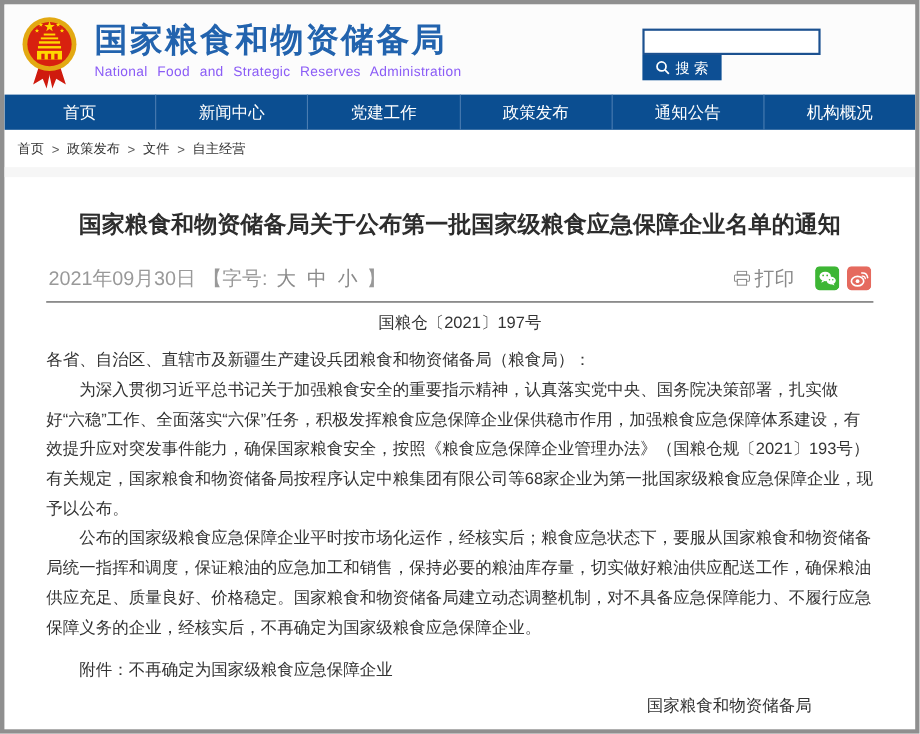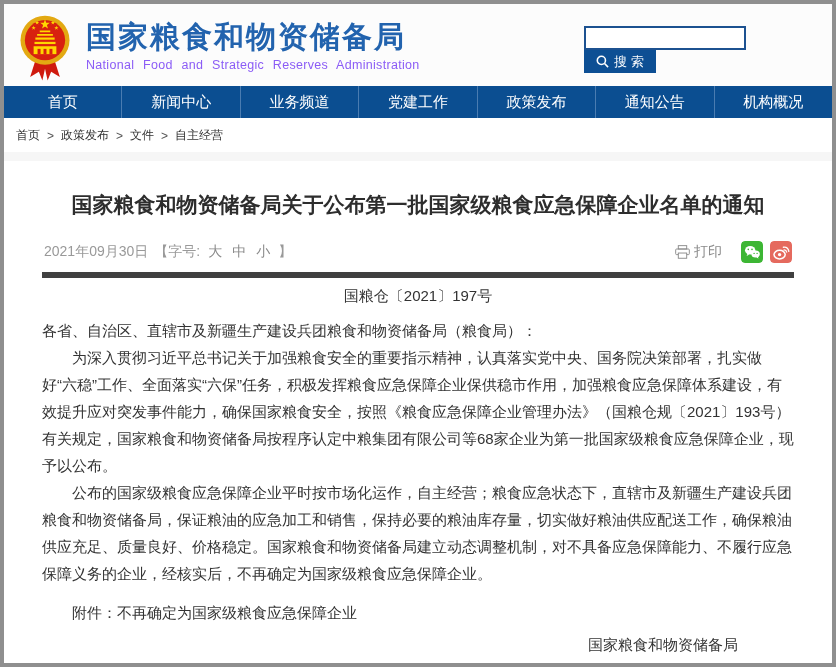--- a/index.html
+++ b/index.html
@@ -23,21 +23,21 @@
     cursor:pointer; border-right:1px solid #4a7cb1; }
   .nav-item:last-child { border-right:none; }
   
   .breadcrumb { padding:9px 12px 8px 12px; font-size:12px; color:#333; display:flex; align-items:center; }
   .crumb { cursor:pointer; }
   .crumb-sep { margin:0 7px; color:#555; }
   .gray-strip { height:9px; background:#f6f6f6; }
   
   .content { padding:0 38px; }
   .article-title { margin-top:30px; text-align:center; font-size:21px; font-weight:bold; color:#2d2d2d; line-height:1.35; }
-  .meta { margin-top:22px; display:flex; align-items:center; color:#999; font-size:14px; padding:0 2px 9px 2px; border-bottom:6px solid #404040; }
+  .meta { margin-top:22px; display:flex; align-items:center; color:#999; font-size:18px; padding:0 2px 9px 2px; border-bottom:1px solid #404040; }
   .meta-left { display:flex; align-items:center; gap:6px; }
   .size-opt { color:#8a8a8a; cursor:pointer; margin:0 2px; }
   .meta-right { margin-left:auto; display:flex; align-items:center; gap:7px; color:#8a8a8a; }
   .print-btn { display:flex; align-items:center; gap:4px; cursor:pointer; color:#8a8a8a; margin-right:12px; }
   .share-icon { width:22px; height:22px; border-radius:4px; display:block; cursor:pointer; }
   
   .doc-number { text-align:center; margin-top:9px; font-size:15px; color:#333; }
   .doc-body { margin-top:11px; font-size:15px; line-height:27px; color:#333; }
   .salutation { }
   .para { text-indent:2em; }
@@ -86,21 +86,20 @@
             </svg>
         </span>
         <span>搜索</span>
       </button>
     </div>
   </div>
 
   <div class="nav">
     <div class="nav-item">首页</div>
     <div class="nav-item">新闻中心</div>
-    <div class="nav-item">业务频道</div>
     <div class="nav-item">党建工作</div>
     <div class="nav-item">政策发布</div>
     <div class="nav-item">通知公告</div>
     <div class="nav-item">机构概况</div>
   </div>
 
   <div class="breadcrumb">
     <span class="crumb">首页</span>
     <span class="crumb-sep">&gt;</span>
     <span class="crumb">政策发布</span>
@@ -157,21 +156,21 @@
             </svg>
         </span>
       </div>
     </div>
 
     <div class="doc-number">国粮仓〔2021〕197号</div>
 
     <div class="doc-body">
       <div class="salutation">各省、自治区、直辖市及新疆生产建设兵团粮食和物资储备局（粮食局）：</div>
       <div class="para">为深入贯彻习近平总书记关于加强粮食安全的重要指示精神，认真落实党中央、国务院决策部署，扎实做好“六稳”工作、全面落实“六保”任务，积极发挥粮食应急保障企业保供稳市作用，加强粮食应急保障体系建设，有效提升应对突发事件能力，确保国家粮食安全，按照《粮食应急保障企业管理办法》（国粮仓规〔2021〕193号）有关规定，国家粮食和物资储备局按程序认定中粮集团有限公司等68家企业为第一批国家级粮食应急保障企业，现予以公布。</div>
-      <div class="para">公布的国家级粮食应急保障企业平时按市场化运作，自主经营；粮食应急状态下，直辖市及新疆生产建设兵团粮食和物资储备局，保证粮油的应急加工和销售，保持必要的粮油库存量，切实做好粮油供应配送工作，确保粮油供应充足、质量良好、价格稳定。国家粮食和物资储备局建立动态调整机制，对不具备应急保障能力、不履行应急保障义务的企业，经核实后，不再确定为国家级粮食应急保障企业。</div>
+      <div class="para">公布的国家级粮食应急保障企业平时按市场化运作，经核实后；粮食应急状态下，要服从国家粮食和物资储备局统一指挥和调度，保证粮油的应急加工和销售，保持必要的粮油库存量，切实做好粮油供应配送工作，确保粮油供应充足、质量良好、价格稳定。国家粮食和物资储备局建立动态调整机制，对不具备应急保障能力、不履行应急保障义务的企业，经核实后，不再确定为国家级粮食应急保障企业。</div>
       <div class="attachment">附件：不再确定为国家级粮食应急保障企业</div>
       <div class="sign-block">
         <div class="sign-line">国家粮食和物资储备局</div>
 
       </div>
 
     </div>
   </div>
 
 </div>

